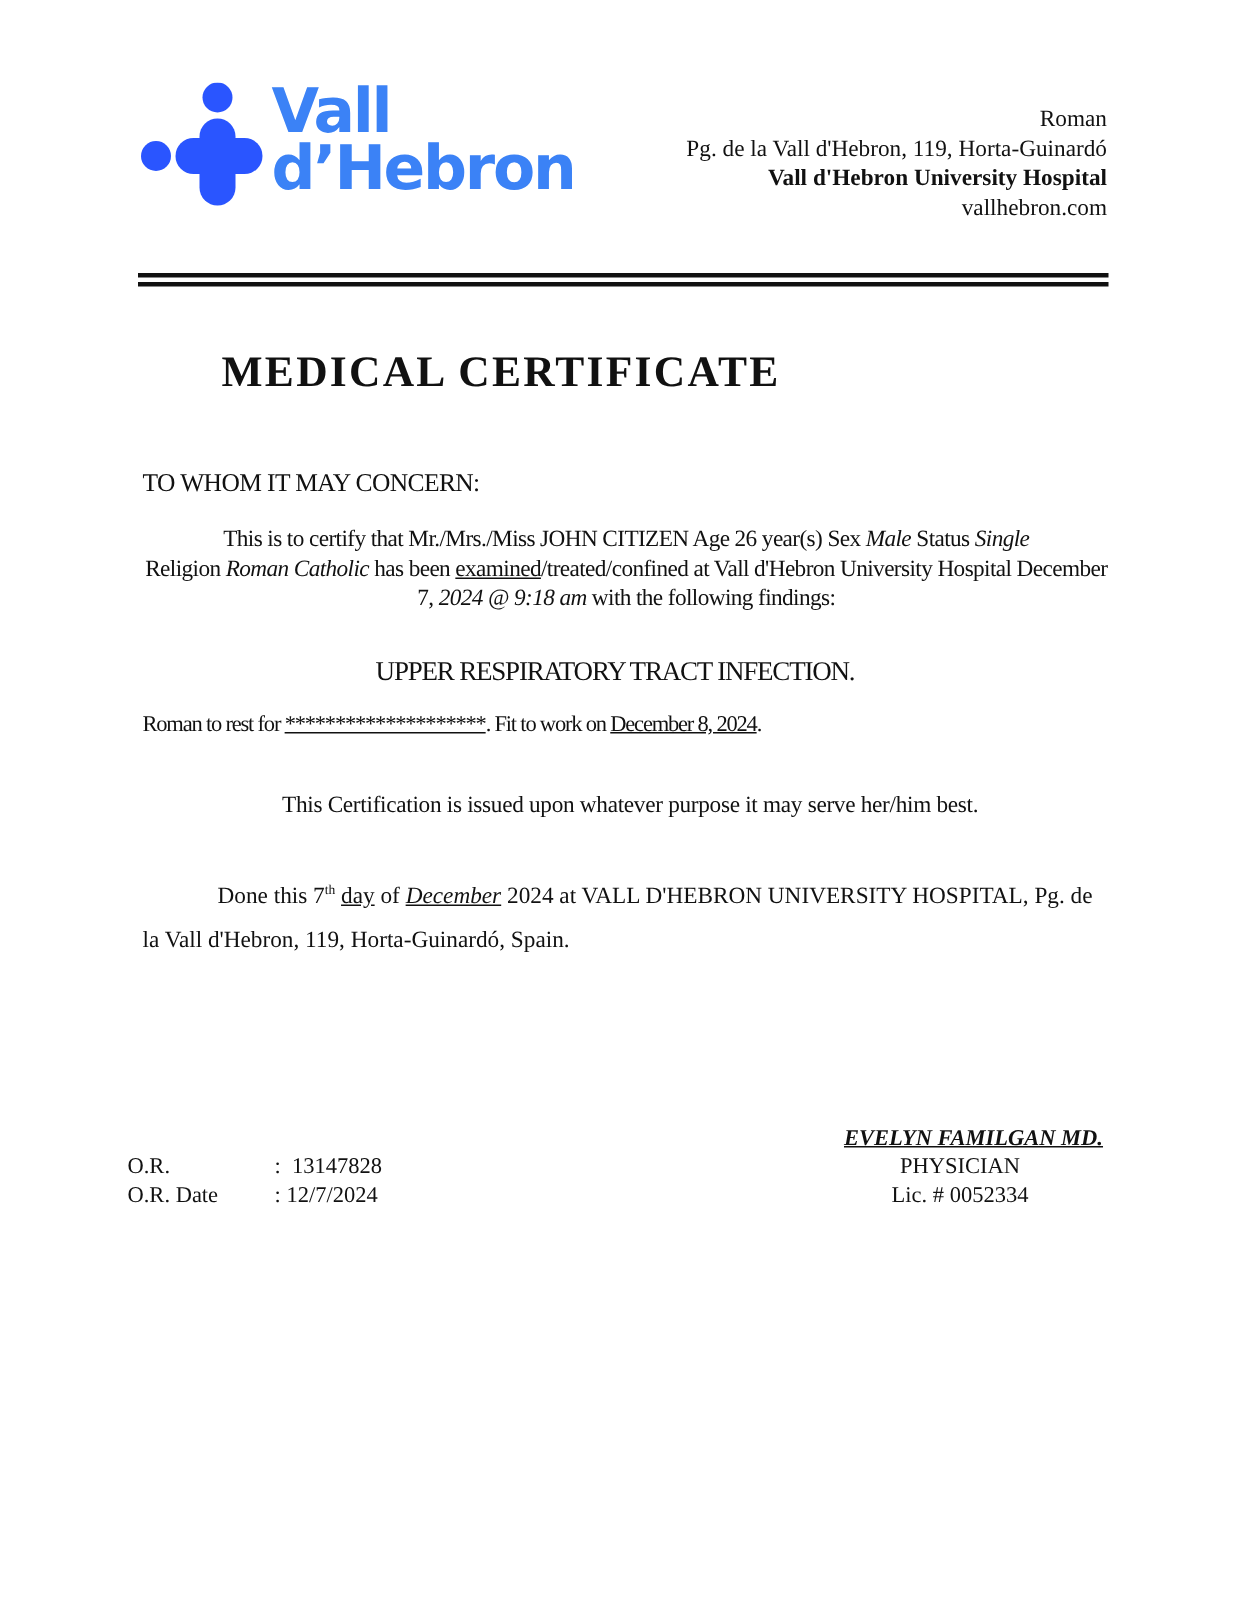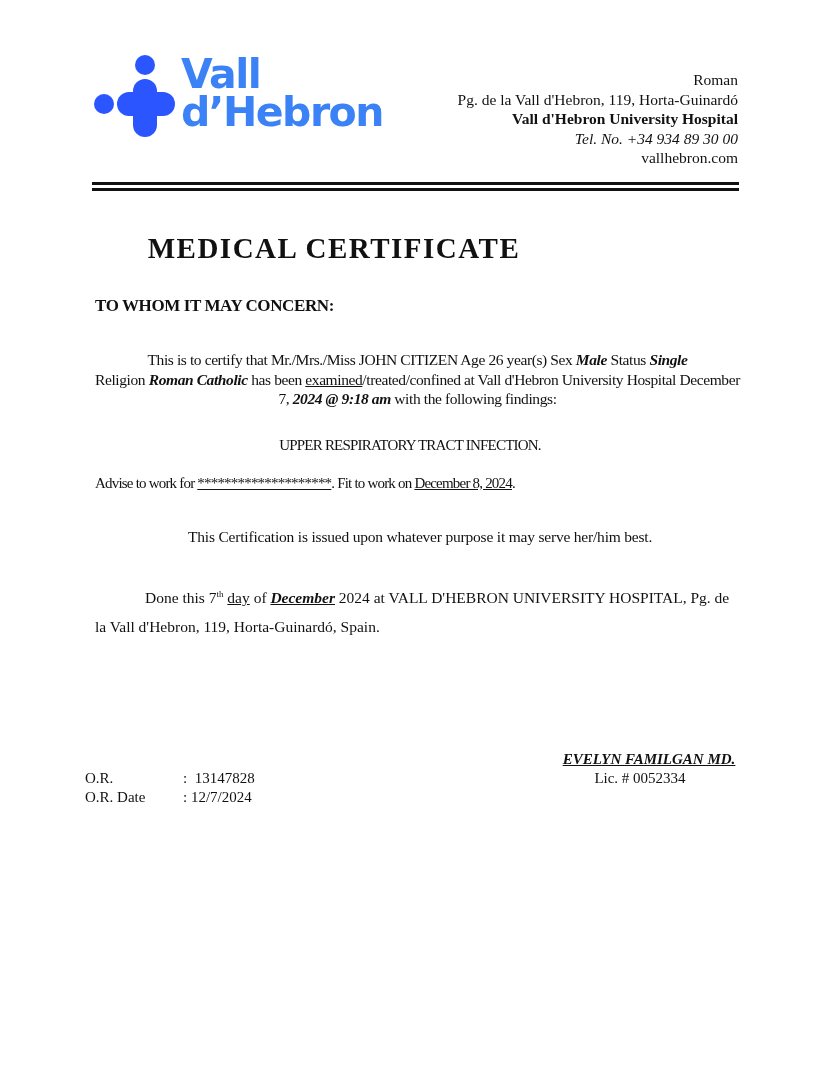--- a/index.html
+++ b/index.html
@@ -20,28 +20,28 @@
   .addr .bold { font-weight: bold; }
   .addr .ital { font-style: italic; }
 
   .rule { position: absolute; left: 92px; width: 647px; height: 3px; background: #111; }
   .rule1 { top: 182px; }
   .rule2 { top: 188px; }
 
   .title { position: absolute; left: 0; width: 668px; top: 232px; text-align: center;
            font-size: 29px; font-weight: bold; letter-spacing: 1.5px; }
 
-  .concern { position: absolute; left: 95px; top: 296px; font-size: 17px; font-weight: bold; letter-spacing: -0.4px; }
+  .concern { position: absolute; left: 95px; top: 312px; font-size: 17px; font-weight: normal; letter-spacing: -0.4px; }
 
   .certify { position: absolute; left: 95px; width: 645px; top: 350px; text-align: center;
              font-size: 15.5px; line-height: 19.5px; letter-spacing: -0.4px; }
-  .i { font-style: italic; font-weight: bold; }
+  .i { font-style: italic; }
   .u { text-decoration: underline; margin-top: 15px; }
 
-  .finding { position: absolute; left: 0; width: 820px; top: 437px; text-align: center; font-size: 15px; letter-spacing: -0.8px; }
+  .finding { position: absolute; left: 0; width: 820px; top: 437px; text-align: center; font-size: 18px; letter-spacing: -0.8px; }
 
   .advise { position: absolute; left: 95px; top: 475px; font-size: 15px; letter-spacing: -0.8px; }
 
   .issued { position: absolute; left: 145px; top: 528px; font-size: 15.5px; letter-spacing: -0.2px; margin-left: 43px; }
 
   .done { position: absolute; left: 95px; top: 583px; width: 645px; font-size: 15.5px; line-height: 29px; }
   .done .indent { padding-left: 50px; }
   sup { font-size: 9px; vertical-align: 6px; line-height: 0; }
 
   .or-block { position: absolute; left: 85px; top: 769px; font-size: 15px; line-height: 19px; }
@@ -66,50 +66,50 @@
     <div class="logo-text">
       <div>Vall</div>
       <div>d’Hebron</div>
     </div>
   </div>
 
   <div class="addr">
     <div>Roman</div>
     <div>Pg. de la Vall d'Hebron, 119, Horta-Guinardó</div>
     <div class="bold">Vall d'Hebron University Hospital</div>
-    <div class="ital">Tel. No. +34 934 89 30 00</div>
     <div>vallhebron.com</div>
   </div>
 
   <div class="rule rule1"></div>
   <div class="rule rule2"></div>
 
   <div class="title">MEDICAL CERTIFICATE</div>
 
   <div class="concern">TO WHOM IT MAY CONCERN:</div>
 
   <div class="certify"><span>This is to certify that Mr./Mrs./Miss JOHN CITIZEN Age 26 year(s) Sex </span><span class="i">Male</span><span> Status </span><span class="i">Single</span><br><span>Religion </span><span class="i">Roman Catholic</span><span> has been </span><span class="u">examined</span><span>/treated/confined at Vall d'Hebron University Hospital December 7, </span><span class="i">2024 @ 9:18 am</span><span> with the following findings:</span></div>
 
   <div class="finding">UPPER RESPIRATORY TRACT INFECTION.</div>
 
-  <div class="advise"><span>Advise to work for </span><span class="u">********************</span><span>. Fit to work on </span><span class="u">December 8, 2024</span><span>.</span></div>
+  <div class="advise"><span>Roman to rest for </span><span class="u">********************</span><span>. Fit to work on </span><span class="u">December 8, 2024</span><span>.</span></div>
 
   <div class="issued">This Certification is issued upon whatever purpose it may serve her/him best.</div>
 
   <div class="done"><span class="indent">Done this 7</span><sup>th</sup> <span class="u">day</span><span> of </span><span class="u i">December</span><span> 2024 at VALL D'HEBRON UNIVERSITY HOSPITAL, Pg. de la Vall d'Hebron, 119, Horta-Guinardó, Spain.</span></div>
 
   <div class="or-block">
     <div class="or-row">
       <span class="or-label">O.R.</span>
       <span style="white-space:pre">:  13147828</span>
     </div>
     <div class="or-row">
       <span class="or-label">O.R. Date</span>
       <span>: 12/7/2024</span>
     </div>
   </div>
 
   <div class="sig">
     <div class="sig-name">EVELYN FAMILGAN MD.</div>
+    <div>PHYSICIAN</div>
     <div>Lic. # 0052334</div>
   </div>
 
 </div>
 
 </body></html>

